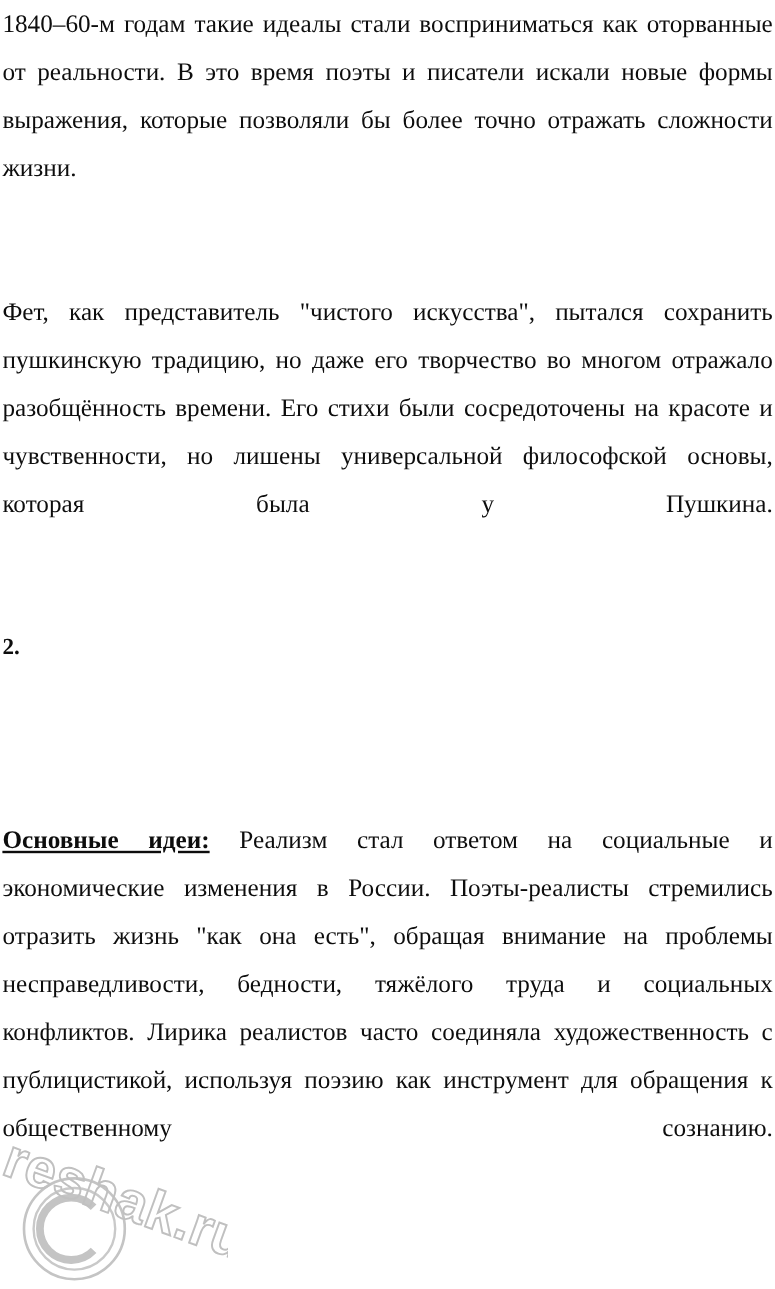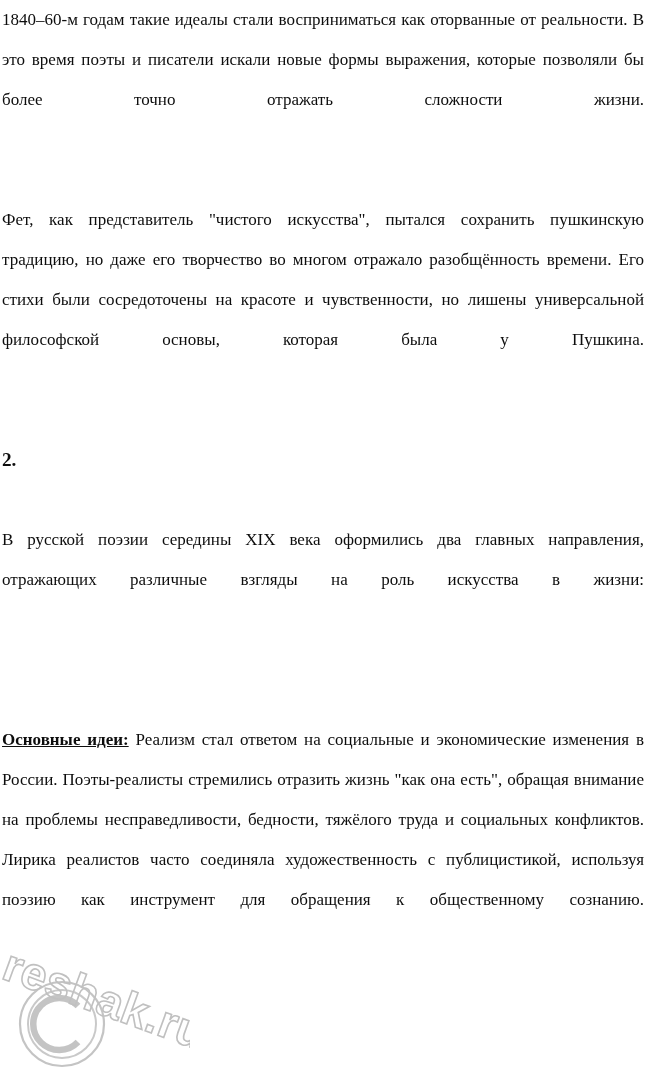--- a/index.html
+++ b/index.html
@@ -26,21 +26,21 @@
   }
 
   .content {
     position: absolute;
     left: 2px;
     top: 0px;
     width: 642px;
   }
 
   .para {
-    font-size: 17px;
+    font-size: 21px;
     line-height: 40px;
     color: #0d0d0d;
     text-align: justify;
     text-justify: inter-word;
     margin: 0;
     padding: 0;
     -webkit-font-smoothing: none;
   }
 
   
@@ -91,21 +91,20 @@
     <div class="gap-para"></div>
 
     <p class="para">Фет, как представитель "чистого искусства", пытался сохранить пушкинскую традицию, но даже его творчество во многом отражало разобщённость времени. Его стихи были сосредоточены на красоте и чувственности, но лишены универсальной философской основы, которая была у Пушкина.</p>
 
     <div class="gap-para"></div>
 
     <p class="heading">2.</p>
 
     <div class="gap-para"></div>
 
-    <p class="para">В русской поэзии середины XIX века оформились два главных направления, отражающих различные взгляды на роль искусства в жизни:</p>
 
     <div class="gap-para"></div>
 
 
     <div class="gap-para"></div>
 
     <p class="para"><span class="b">Основные идеи:</span><span> Реализм стал ответом на социальные и экономические изменения в России. Поэты-реалисты стремились отразить жизнь "как она есть", обращая внимание на проблемы несправедливости, бедности, тяжёлого труда и социальных конфликтов. Лирика реалистов часто соединяла художественность с публицистикой, используя поэзию как инструмент для обращения к общественному сознанию.</span></p>
 
     <div class="gap-para"></div>
 

